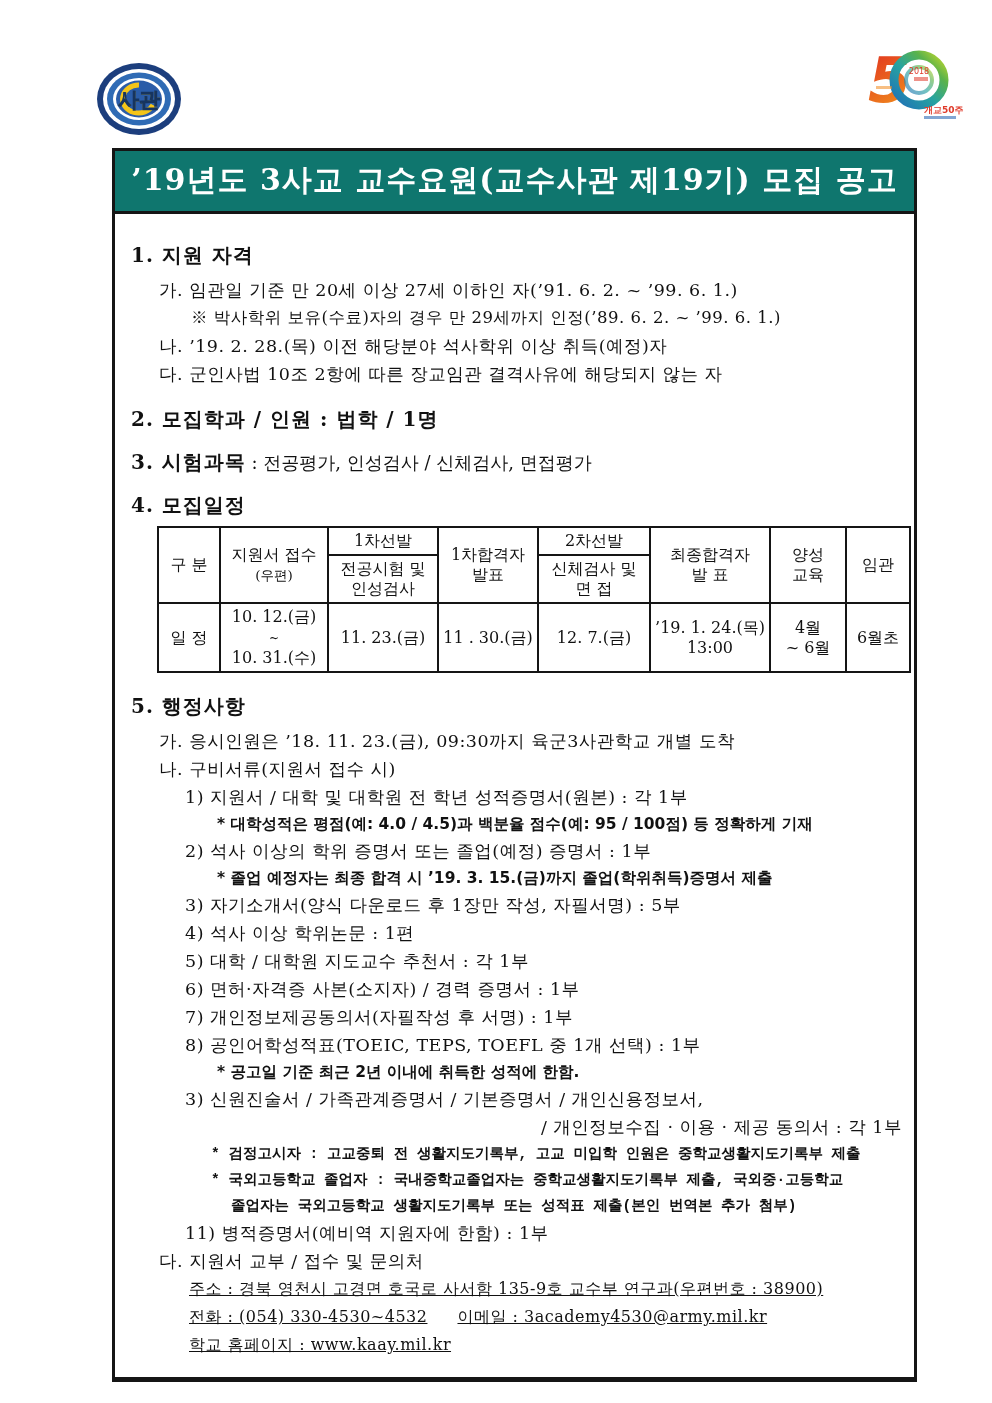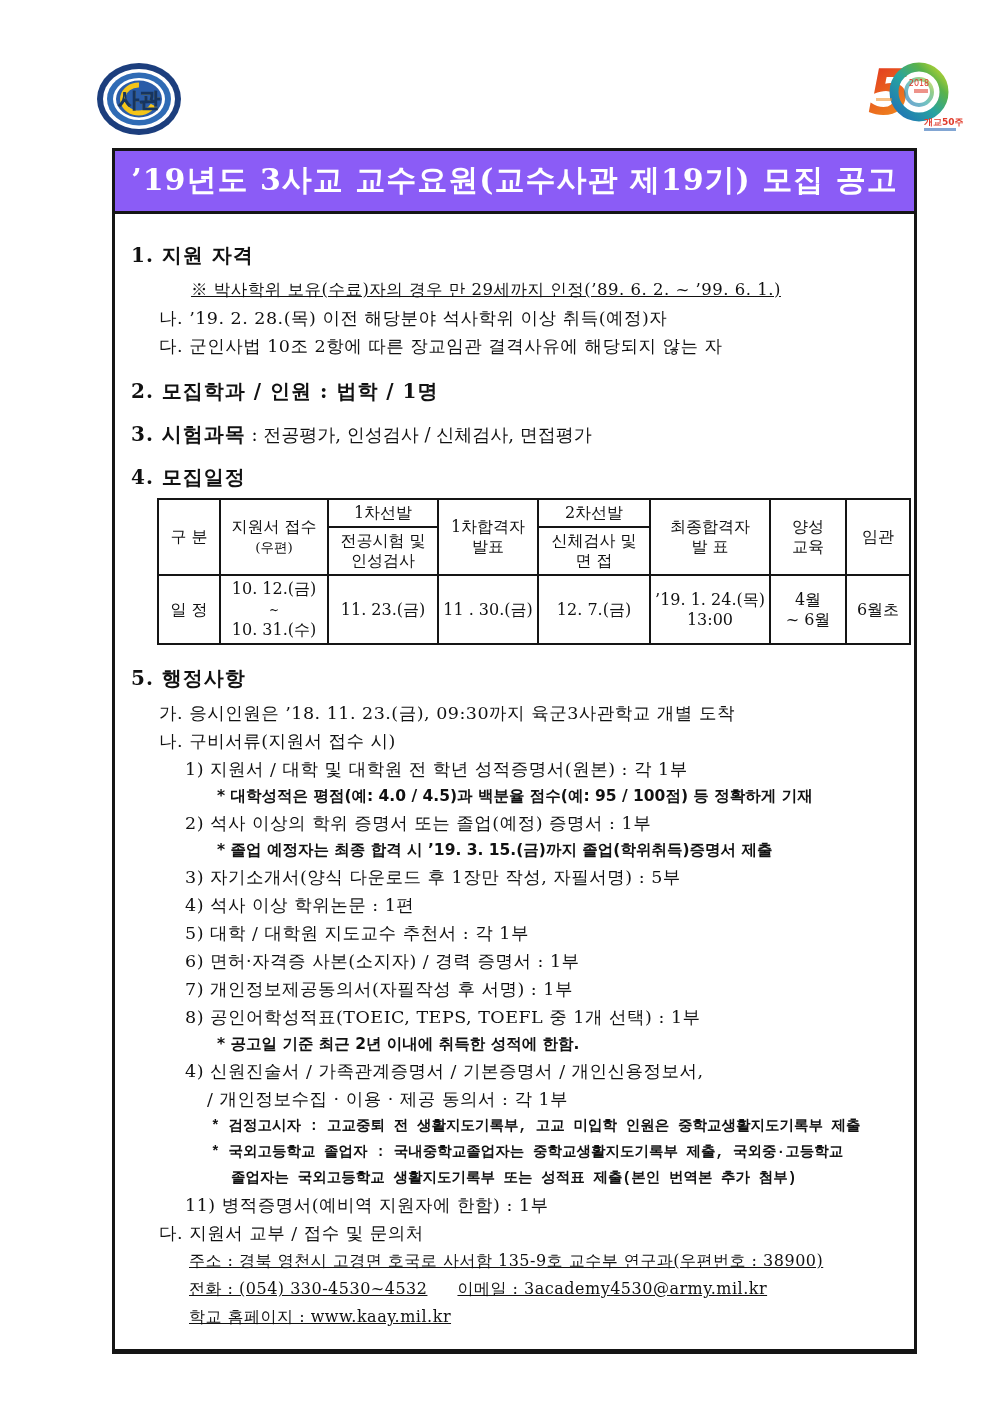--- a/index.html
+++ b/index.html
@@ -1,37 +1,37 @@
 <!DOCTYPE html>
 <html><head>
 <meta charset="utf-8">
 <style>
   * { margin:0; padding:0; box-sizing:border-box; }
   html,body { width:992px; background:#ffffff; }
   body { height:1403px; position:relative; font-family:"DejaVu Serif", serif; color:#111; }
 
   
   .logo-left { position:absolute; left:95px; top:60px; width:88px; height:78px; }
-  .logo-right{ position:absolute; left:856px; top:52px; width:108px; height:92px; }
+  .logo-right{ position:absolute; left:856px; top:40px; width:108px; height:92px; }
 
   
   .doc { position:absolute; left:112px; top:148px; width:805px;
          border:3px solid #151515; border-bottom-width:5px; background:#fff; }
-  .doc-title { background:#8b5cf6; border-bottom:3px solid #151515; color:#ffffff;
+  .doc-title { background:#0f766e; border-bottom:3px solid #151515; color:#ffffff;
                font-weight:bold; font-size:30px; text-align:center; padding:9px 0 10px 0;
                letter-spacing:1px; }
   .doc-body { padding:16px 12px 18px 12px; }
 
   .sec-h { font-weight:bold; font-size:20px; margin:12px 0 7px 4px; letter-spacing:1px; }
   .sec-h .plain { font-weight:normal; font-size:18px; letter-spacing:0; }
   .line { font-size:17.5px; line-height:28px; letter-spacing:0.5px; }
   .t1 { margin-left:32px; }            
-  .t1n{ margin-left:64px; font-size:16.5px;text-decoration:underline; }  
+  .t1n{ margin-left:64px; font-size:16.5px; }  
   .t2 { margin-left:58px; }            
-  .t2c{ margin-left:80px; }            
+  .t2c{ margin-left:80px;text-align:right; }            
   .t3 { margin-left:90px; }            
   .t3c{ margin-left:116px; }           
   .bold-note { font-family:"DejaVu Sans", sans-serif; font-weight:bold; font-size:15.5px;
                line-height:26px; letter-spacing:0; white-space:nowrap; }
   .small-note { font-size:14.5px; margin-left:84px;font-family:Liberation Mono, monospace; }
   .contact { margin-left:62px; font-size:16px;text-decoration:underline; }
   .contact-row { display:flex; gap:30px; }
 
   
   table.sched { border-collapse:collapse; margin:6px 0 4px 30px; table-layout:fixed;
@@ -82,20 +82,21 @@
     <text x="68" y="73" font-size="9" font-weight="bold" fill="#e03a2a">개교50주년</text>
     <rect x="68" y="76" width="32" height="3" fill="#2f6bb5" opacity="0.6"></rect>
   </svg>
 </div>
 
 <div class="doc">
   <div class="doc-title">’19년도 3사교 교수요원(교수사관 제19기)  모집  공고</div>
   <div class="doc-body">
 
     <div class="sec-h">1. 지원 자격</div>
+    <div class="line t1">가. 임관일 기준 만 20세 이상 27세 이하인 자(’91. 6. 2. ~ ’99. 6. 1.)</div>
     <div class="line t1n">※ 박사학위 보유(수료)자의 경우 만 29세까지 인정(’89. 6. 2. ~ ’99. 6. 1.)</div>
     <div class="line t1">나. ’19. 2. 28.(목) 이전 해당분야 석사학위 이상 취득(예정)자</div>
     <div class="line t1">다. 군인사법 10조 2항에 따른 장교임관 결격사유에 해당되지 않는 자</div>
 
     <div class="sec-h" style="margin-top:18px">2. 모집학과 / 인원 : 법학 / 1명</div>
 
     <div class="sec-h" style="margin-top:16px"><span>3. 시험과목</span><span class="plain"> : 전공평가, 인성검사 /  신체검사, 면접평가</span></div>
 
     <div class="sec-h" style="margin-top:16px">4. 모집일정</div>
 
@@ -145,21 +146,21 @@
     <div class="line t3 bold-note">* 대학성적은 평점(예: 4.0 / 4.5)과 백분율 점수(예: 95 / 100점) 등 정확하게 기재</div>
     <div class="line t2">2) 석사 이상의 학위 증명서 또는 졸업(예정) 증명서 : 1부</div>
     <div class="line t3 bold-note">* 졸업 예정자는 최종 합격 시 ’19. 3. 15.(금)까지 졸업(학위취득)증명서 제출</div>
     <div class="line t2">3) 자기소개서(양식 다운로드 후 1장만 작성, 자필서명)  : 5부</div>
     <div class="line t2">4) 석사 이상 학위논문 : 1편</div>
     <div class="line t2">5) 대학 / 대학원 지도교수 추천서 : 각 1부</div>
     <div class="line t2">6) 면허·자격증 사본(소지자) / 경력 증명서 : 1부</div>
     <div class="line t2">7) 개인정보제공동의서(자필작성 후 서명) : 1부</div>
     <div class="line t2">8) 공인어학성적표(TOEIC, TEPS, TOEFL 중 1개 선택) : 1부</div>
     <div class="line t3 bold-note">* 공고일 기준 최근 2년 이내에 취득한 성적에 한함.</div>
-    <div class="line t2">4) 신원진술서 / 가족관계증명서 / 기본증명서 / 개인신용정보서,</div>
+    <div class="line t2">3) 신원진술서 / 가족관계증명서 / 기본증명서 / 개인신용정보서,</div>
     <div class="line t2c">/ 개인정보수집 · 이용 · 제공 동의서 : 각 1부</div>
     <div class="line bold-note small-note">* 검정고시자 : 고교중퇴 전 생활지도기록부, 고교 미입학 인원은 중학교생활지도기록부 제출</div>
     <div class="line bold-note small-note">* 국외고등학교 졸업자 : 국내중학교졸업자는 중학교생활지도기록부 제출, 국외중·고등학교</div>
     <div class="line bold-note small-note t3c" style="margin-left:104px">졸업자는 국외고등학교 생활지도기록부 또는 성적표 제출(본인 번역본 추가 첨부)</div>
     <div class="line t2">11) 병적증명서(예비역 지원자에 한함) : 1부</div>
     <div class="line t1">다. 지원서 교부 / 접수 및 문의처</div>
     <div class="line contact">주소 : 경북 영천시 고경면 호국로 사서함 135-9호 교수부 연구과(우편번호 : 38900)</div>
     <div class="line contact contact-row">
       <span>전화 : (054) 330-4530~4532</span>
       <span>이메일 : 3academy4530@army.mil.kr</span>

